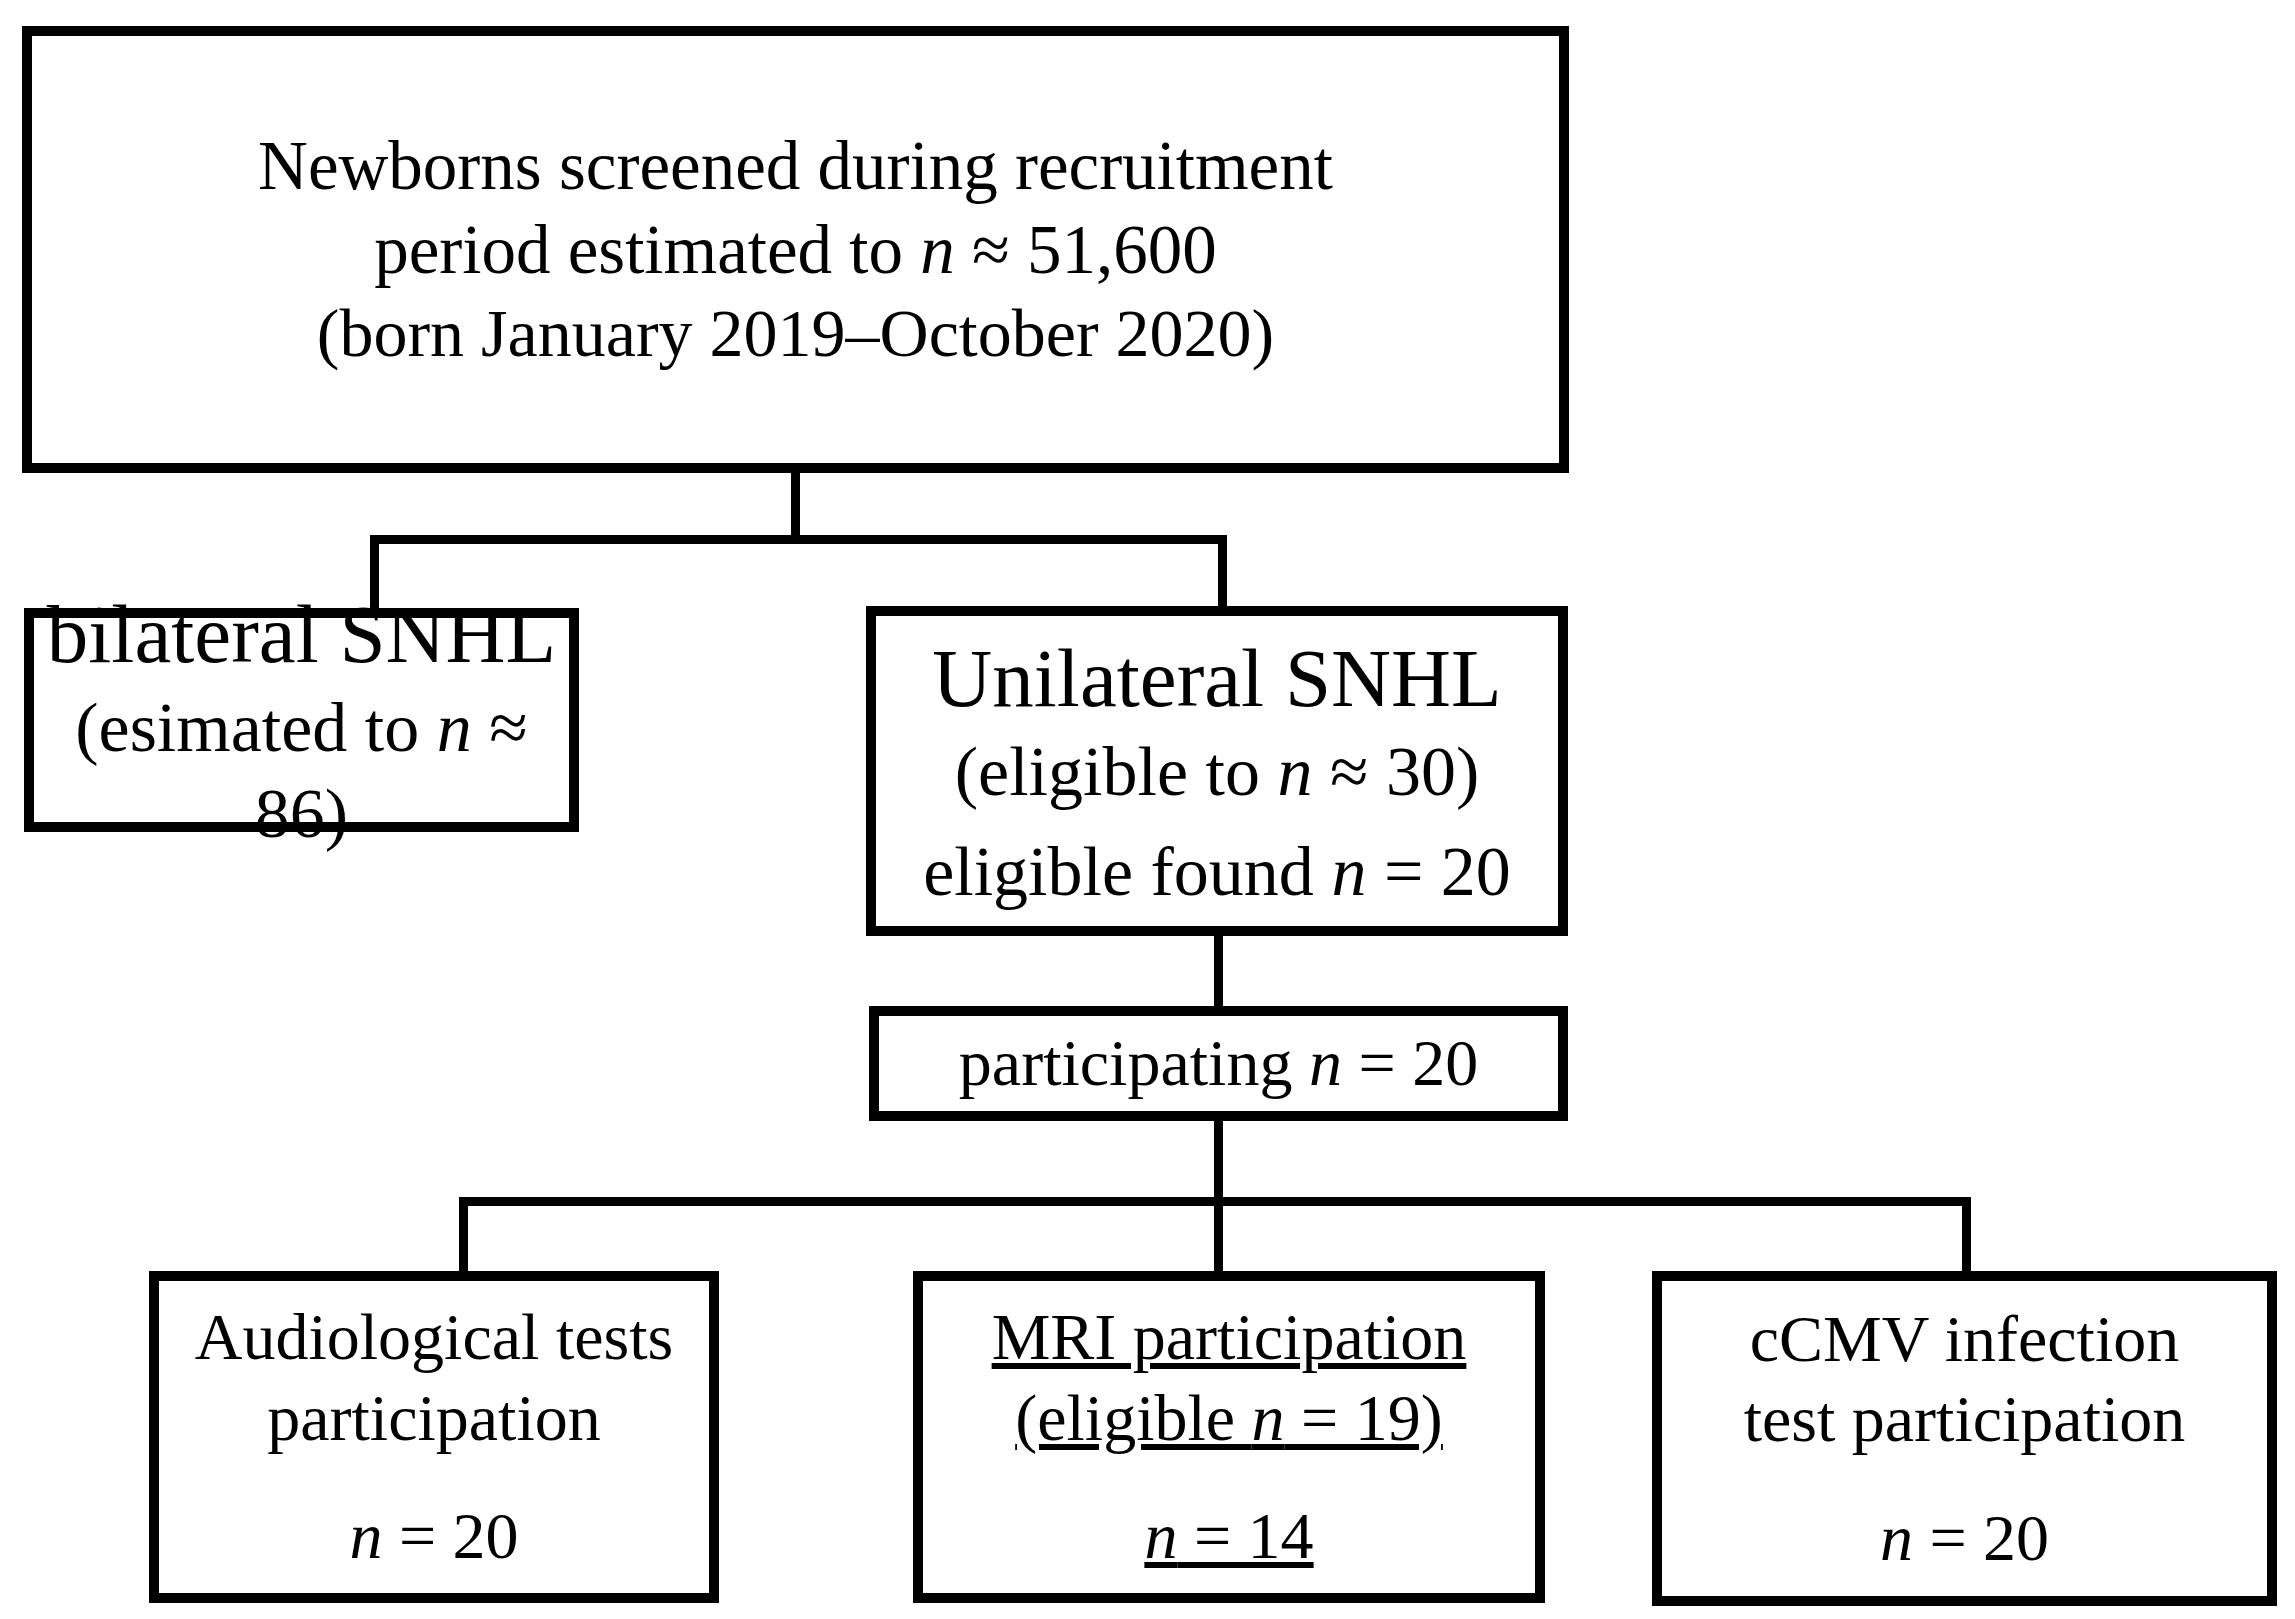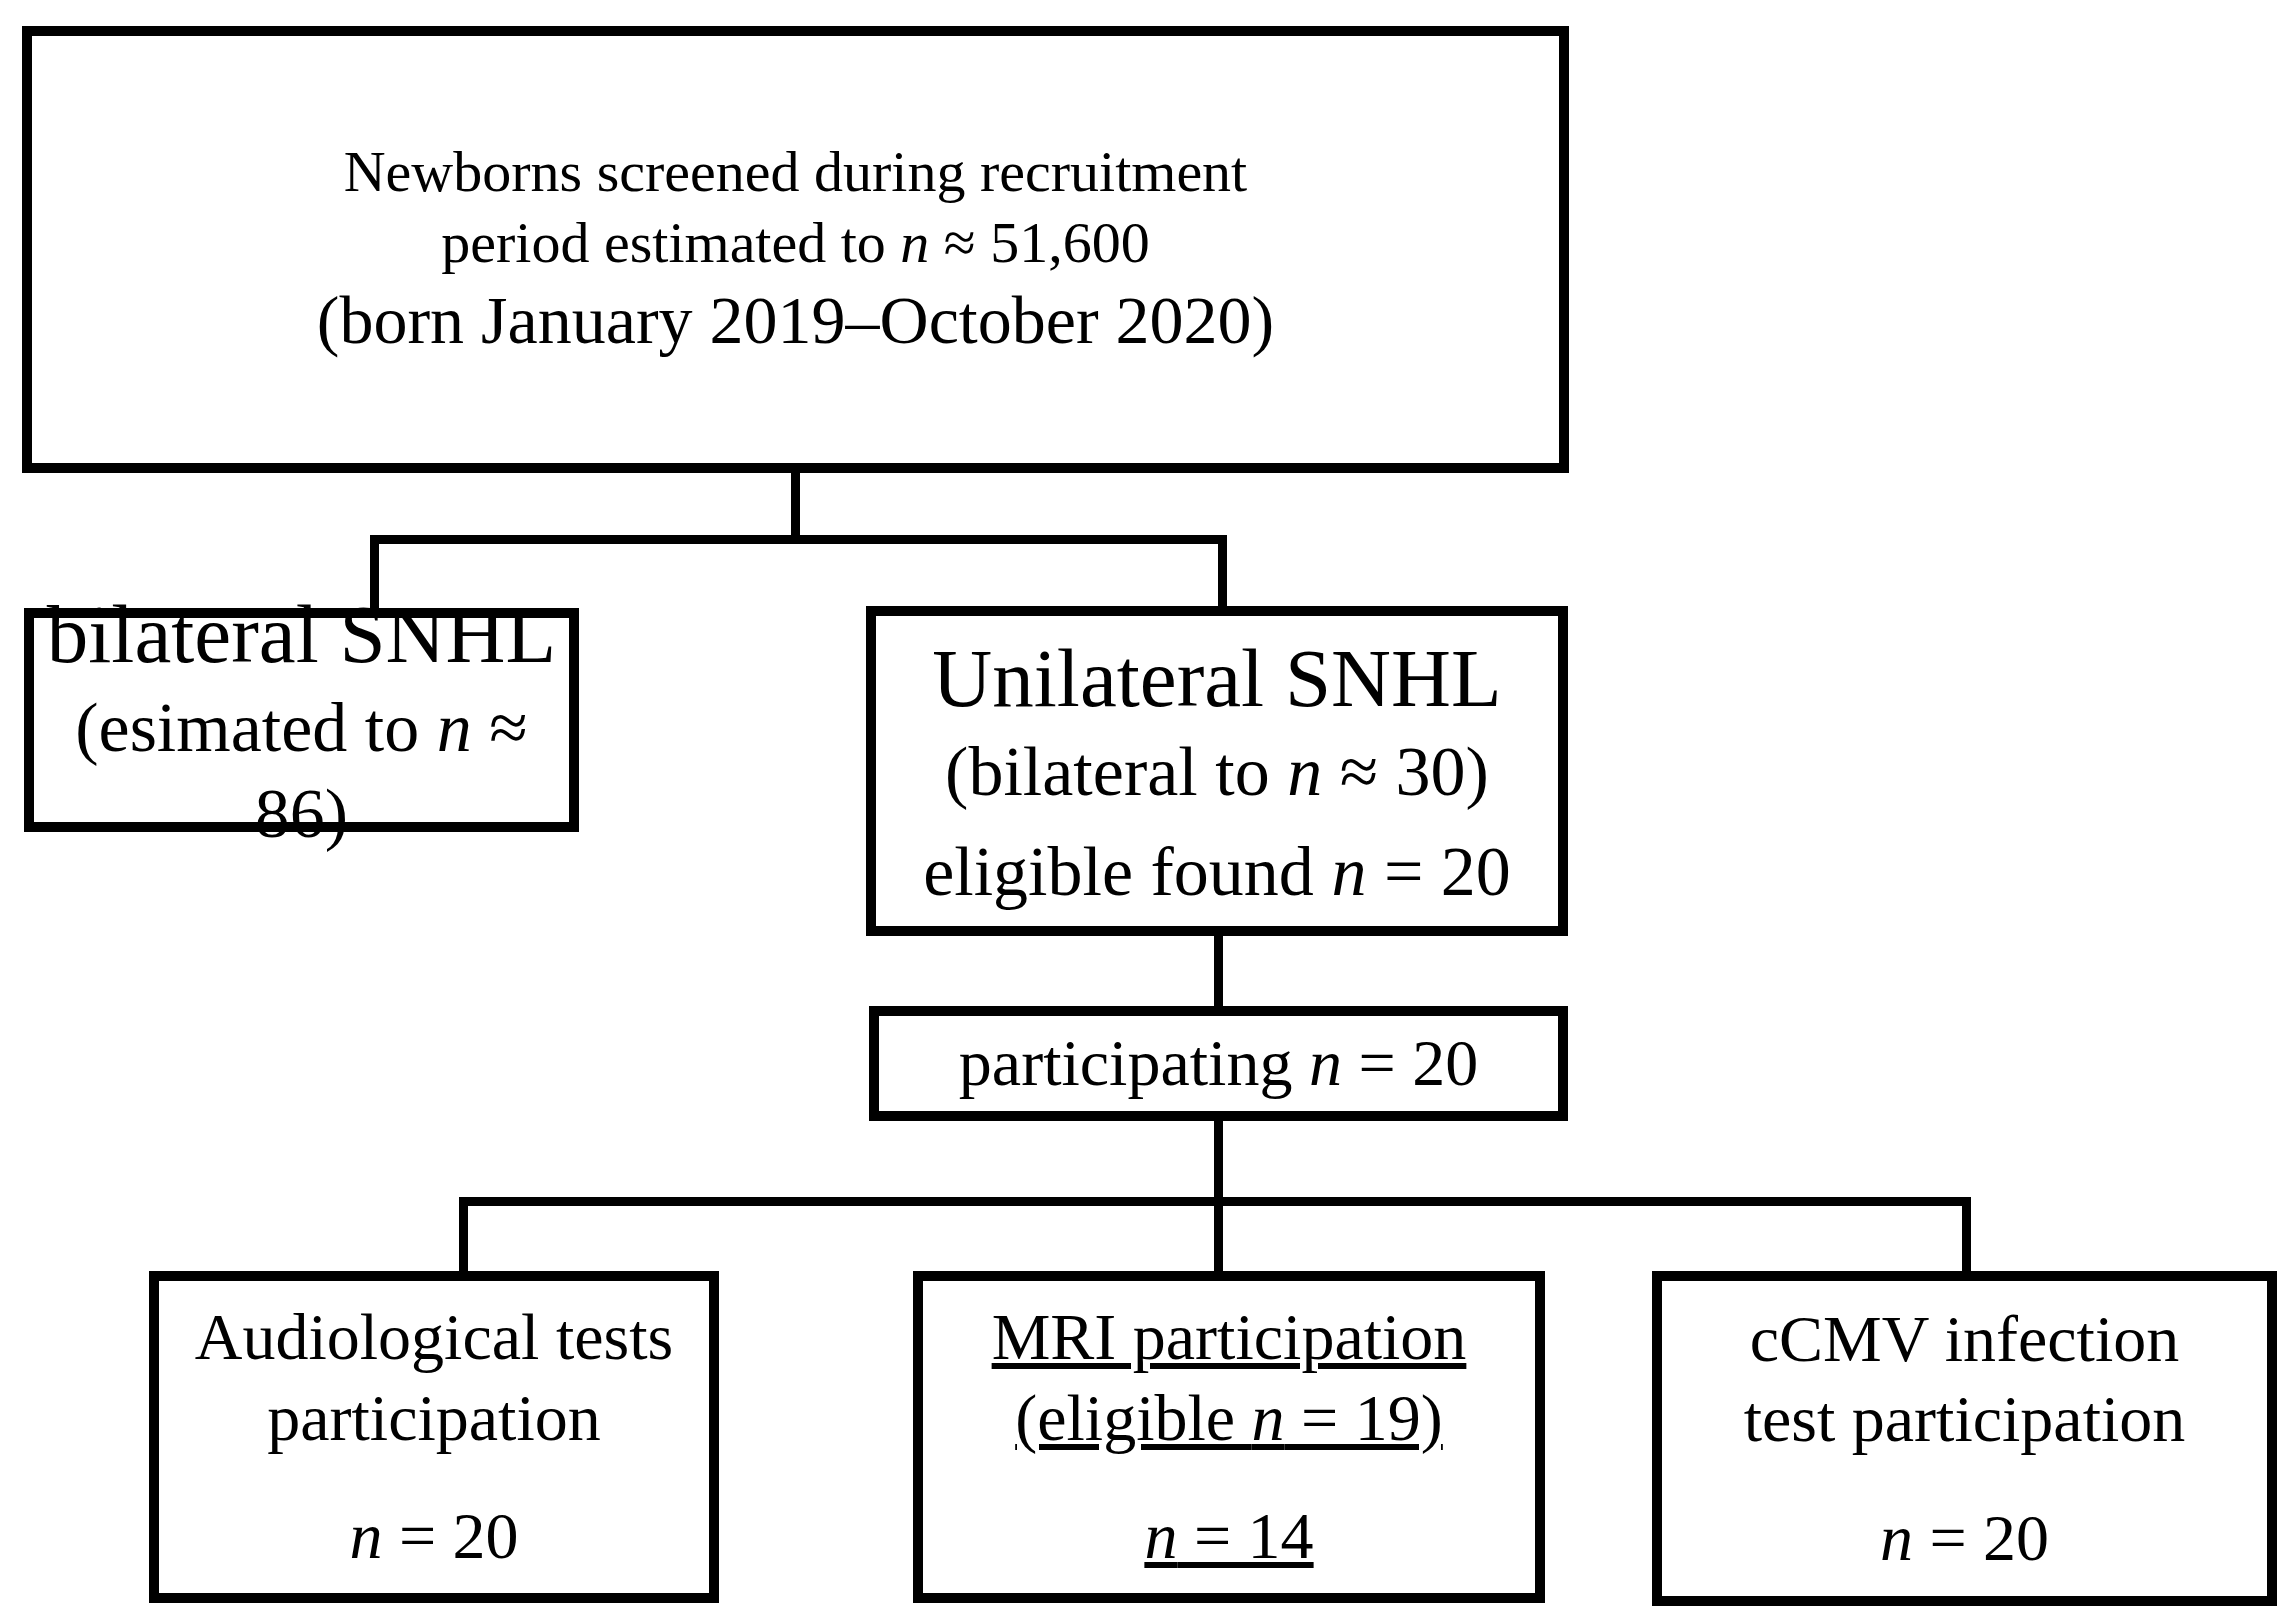--- a/index.html
+++ b/index.html
@@ -29,21 +29,21 @@
   }
   .conn {
     position: absolute;
     background: #000000;
   }
   .it {
     font-style: italic;
   }
   
   #box-top        { left: 22px;   top: 26px;   width: 1547px; height: 447px; }
-  #box-top .l12   { font-size: 58px; }
+  #box-top .l12   { font-size: 69px; }
   #box-top .l3    { font-size: 68px; }
   
   #box-bilateral  { left: 24px;   top: 608px;  width: 555px;  height: 224px; }
   #box-unilateral { left: 866px;  top: 606px;  width: 702px;  height: 330px; }
   .headline       { font-size: 83px; }
   .subline        { font-size: 70px; }
   .spaced         { margin-top: 14px; }
   
   #box-participating { left: 869px; top: 1006px; width: 699px; height: 115px; font-size: 66px; }
   
@@ -86,21 +86,21 @@
     <div class="l3">(born January 2019–October 2020)</div>
   </div>
 
   <div class="box" id="box-bilateral">
     <div class="headline">bilateral SNHL</div>
     <div class="subline"><span>(esimated to </span><span class="it">n</span><span> ≈ 86)</span></div>
   </div>
 
   <div class="box" id="box-unilateral">
     <div class="headline">Unilateral SNHL</div>
-    <div class="subline"><span>(bilateral to </span><span class="it">n</span><span> ≈ 30)</span></div>
+    <div class="subline"><span>(eligible to </span><span class="it">n</span><span> ≈ 30)</span></div>
     <div class="subline spaced"><span>eligible found </span><span class="it">n</span><span> = 20</span></div>
   </div>
 
   <div class="box" id="box-participating">
     <div><span>participating </span><span class="it">n</span><span> = 20</span></div>
   </div>
 
   <div class="box bottom-box" id="box-audio">
     <div>Audiological tests</div>
     <div>participation</div>

